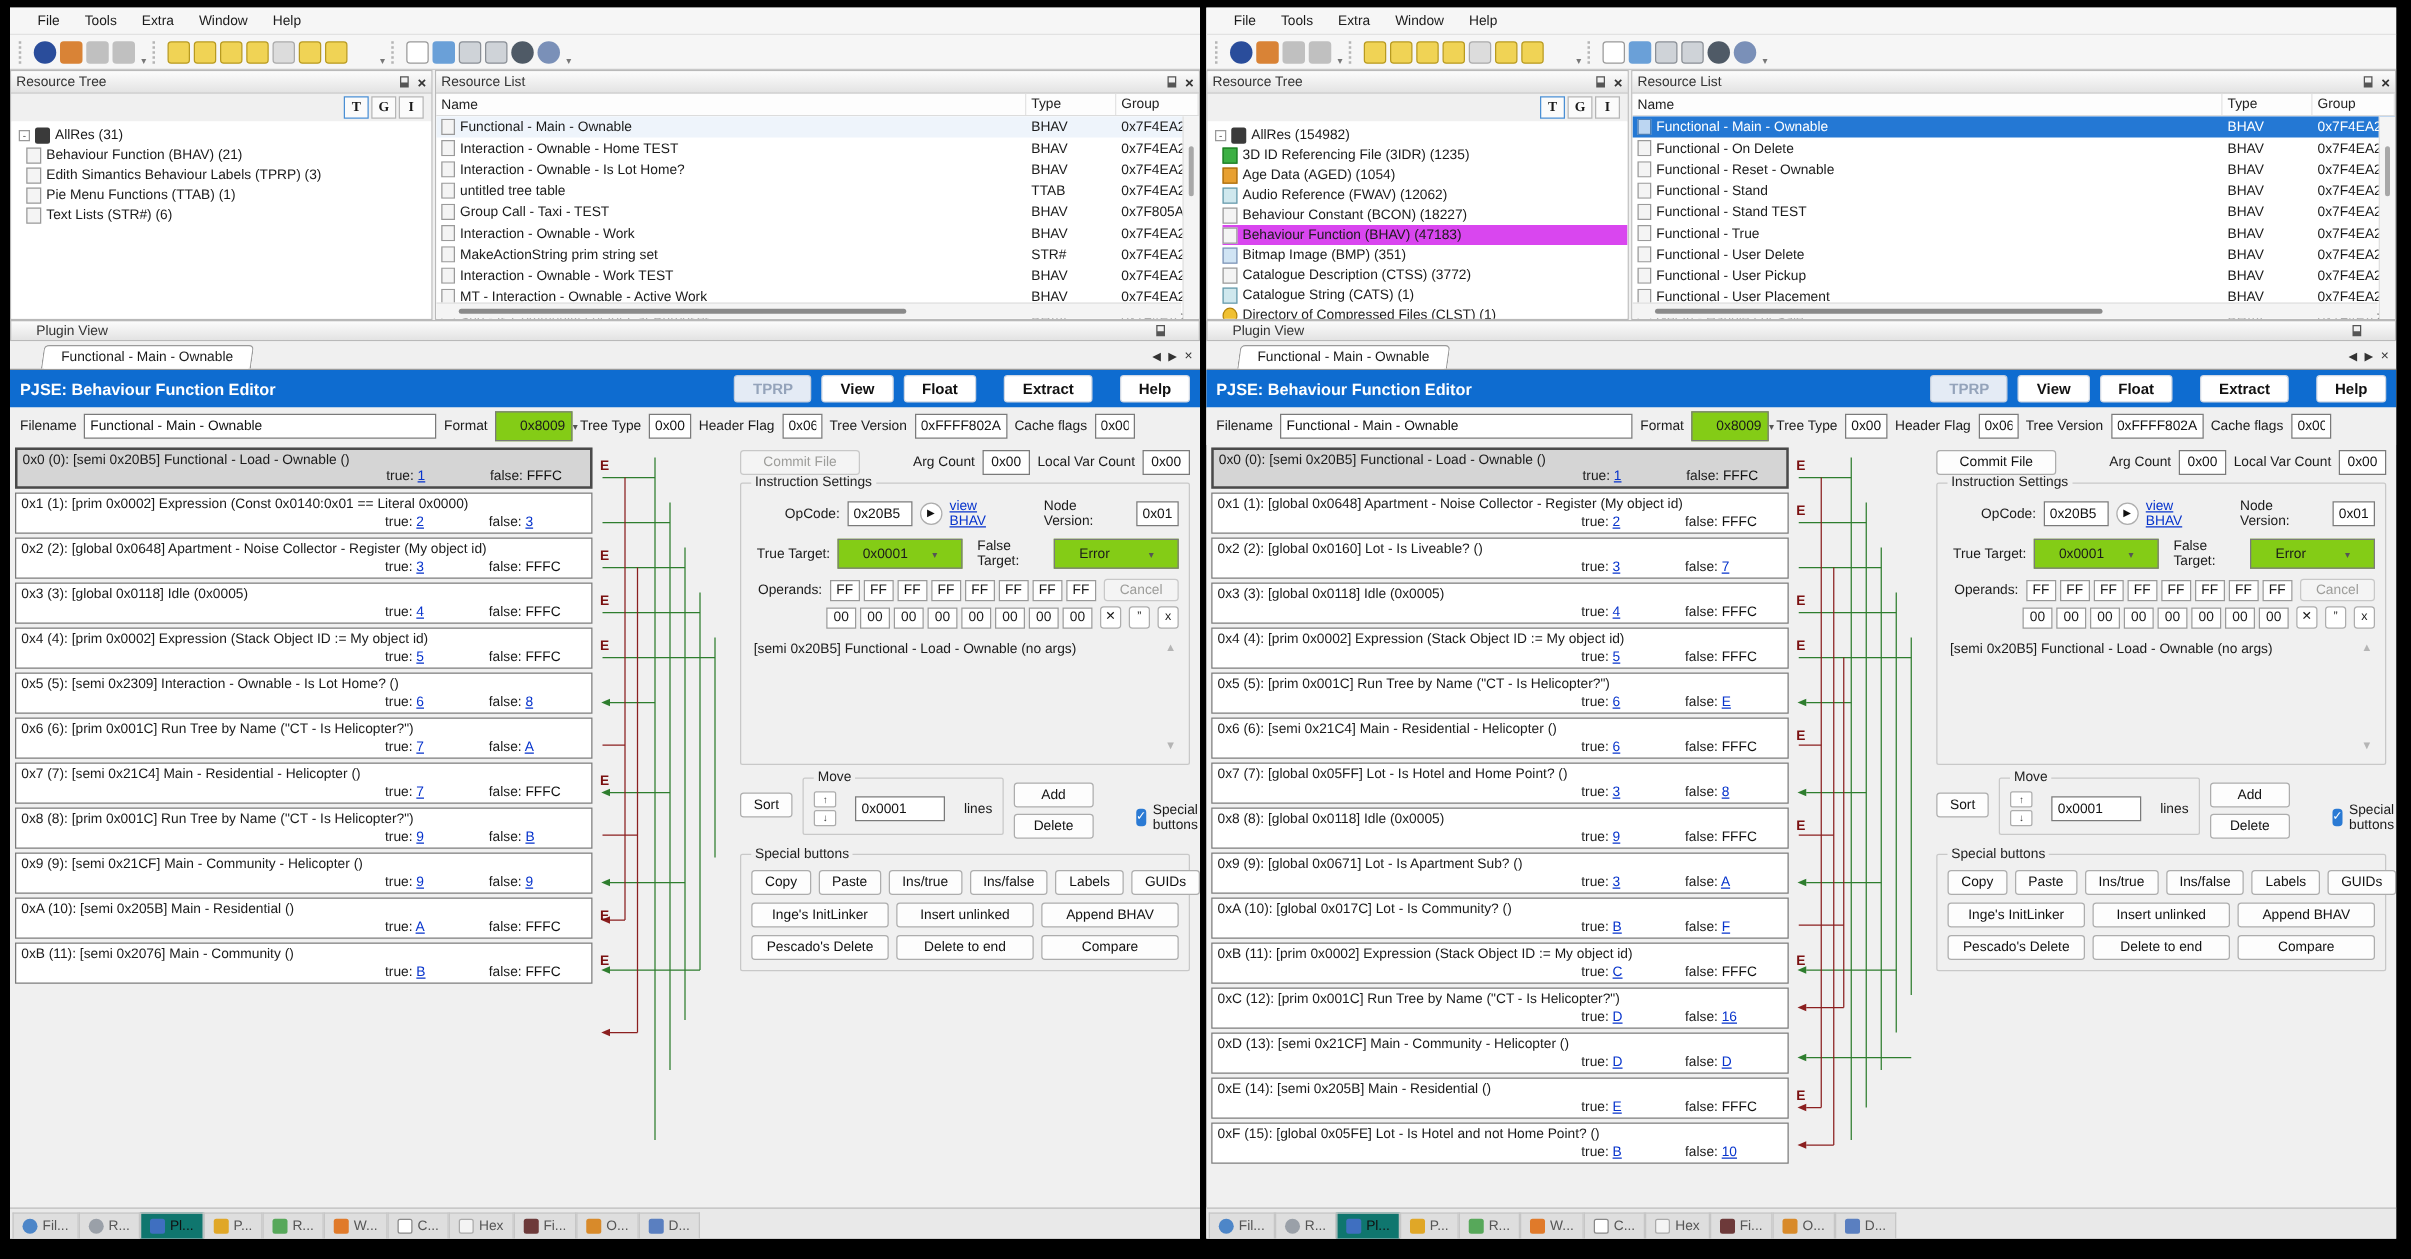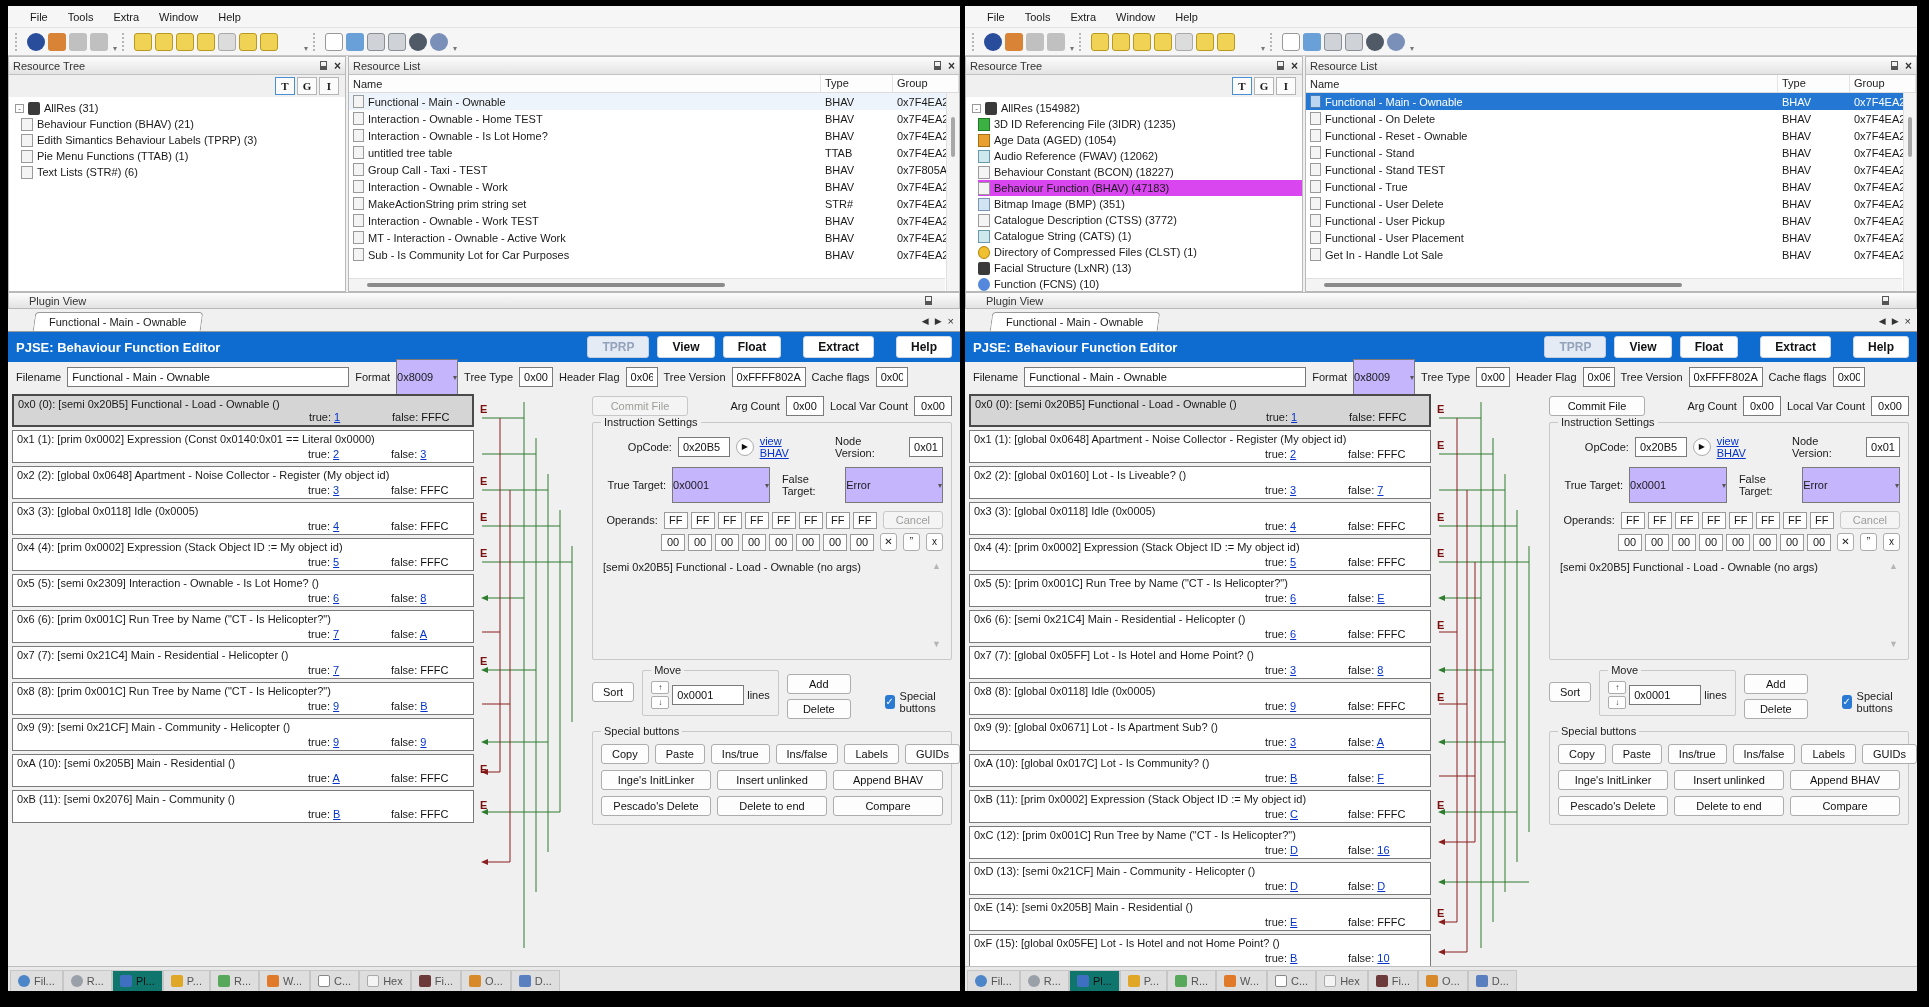--- a/index.html
+++ b/index.html
@@ -22,21 +22,21 @@
 .t-notedel{background:#f0d355;border:1px solid #b89a20;color:#c00;font-weight:bold}
 .t-notegray{background:#dcdcdc;border:1px solid #aaa}
 .t-wand{background:#f6f6f6;color:#c33;font-weight:bold}
 .t-new{background:#fff;border:1px solid #999}
 .t-openblue{background:#6aa0d8}
 .t-disk{background:#cfd3d8;border:1px solid #8a8f96}
 .t-diskedit{background:#cfd3d8;border:1px solid #8a8f96;color:#b58a00}
 .t-closec{background:#4f5a66;border-radius:50%}
 .t-weboff{background:#7a90b8;border-radius:50%;color:#d22;font-weight:bold}
 
-.panels{height:236px;display:flex}
+.panels{height:200px;display:flex}
 .panel{background:#f0f0f0;border:1px solid #b9b9b9;display:flex;flex-direction:column;min-width:0}
 .p-tree{width:338px}
 .p-list{flex:1;margin-left:2px}
 .phead{height:18px;background:linear-gradient(#fcfcfc,#e3e3e3);border-bottom:1px solid #c2c2c2;display:flex;align-items:center;padding:0 4px;color:#333}
 .phead .ttl{flex:1}
 .pin{width:7px;height:9px;border:1px solid #555;border-bottom:4px solid #555;margin-right:7px}
 .pclose{color:#333;font-weight:bold;font-size:12px;cursor:default}
 .tgirow{height:22px;display:flex;justify-content:flex-end;align-items:center;gap:2px;padding:0 6px;background:#f0f0f0}
 .tgib{width:20px;height:18px;border:1px solid #b5b5b5;background:#fbfbfb;font-family:"Liberation Serif",serif;font-weight:bold;text-align:center;line-height:16px}
 .tgib.on{border:1px solid #4a8fd4}
@@ -77,21 +77,21 @@
 .tabrow{height:23px;background:#f0f0f0;display:flex;align-items:flex-end;border-bottom:1px solid #9a9a9a;padding-left:26px}
 .tab{background:#fff;border:1px solid #9a9a9a;border-bottom:none;border-radius:4px 4px 0 0;padding:3px 14px;transform:skewX(-8deg)}
 .tab span{display:inline-block;transform:skewX(8deg)}
 .tabnav{margin-left:auto;display:flex;gap:6px;align-items:center;padding:0 6px 4px;color:#333;font-size:9px}
 .bluehdr{height:30px;background:#0e6cd0;display:flex;align-items:center;padding:0 8px;gap:8px}
 .bluehdr .bt{color:#fff;font-weight:bold;font-size:13px;flex:1}
 .hbtn{background:#fff;border:1px solid #d0d8e4;border-radius:3px;font-weight:bold;font-size:12px;padding:3px 14px;color:#111}
 .hbtn.dis{background:#e4ebf5;color:#94a3ba;border-color:#c3cede}
 .formrow{height:30px;display:flex;align-items:center;gap:6px;padding:0 8px;background:#f0f0f0}
 .inp{background:#fff;border:1px solid #7a7a7a;height:20px;padding:0 4px;font:inherit;color:#111}
-.sel{background:#c4b5fd;border:1px solid #7a7a7a;height:36px;display:flex;align-items:center;padding:0 0;gap:6px}
+.sel{background:#84cc16;border:1px solid #7a7a7a;height:24px;display:flex;align-items:center;padding:0 19px;gap:6px}
 .sel .chev{margin-left:auto;color:#555;font-size:8px}
 
 .main{flex:1;display:flex;overflow:hidden}
 .ilist{width:470px;padding:2px 0 0 4px;overflow:hidden}
 .irow{width:462px;background:#fff;border:1px solid #7a7a7a;height:33px;margin-bottom:3px;position:relative;padding:2px 4px;overflow:hidden}
 .irow.selected{background:#d5d5d5;border:2px solid #4a4a4a}
 .iline1{white-space:nowrap;overflow:hidden}
 .ipair{position:absolute;bottom:2px;left:295px;white-space:nowrap}
 .ipair2{position:absolute;bottom:2px;left:378px;white-space:nowrap}
 .lnk{color:#0633cc;text-decoration:underline}
@@ -112,21 +112,21 @@
 .legend{position:absolute;top:-7px;left:8px;background:#f0f0f0;padding:0 3px;color:#222}
 .fs-row{display:flex;align-items:center;gap:6px;margin-bottom:8px}
 .lbl-r{width:72px;text-align:right}
 .playbtn{width:18px;height:18px;border:1px solid #adadad;border-radius:9px;background:#fff;text-align:center;font-size:8px;line-height:16px;color:#111}
 .opcell{width:24px;height:17px;border:1px solid #9a9a9a;background:#fff;text-align:center;line-height:15px}
 .oprow{display:flex;gap:3px}
 .smallb{width:22px;height:18px;border:1px solid #adadad;border-radius:3px;background:#fff;text-align:center;line-height:15px;font-size:10px}
 .descbox{position:relative;min-height:92px;padding:2px 18px 2px 2px}
 .scrollarr{position:absolute;right:2px;color:#b5b5b5;font-size:9px}
 .moverow{display:flex;align-items:flex-start;gap:8px;margin:10px 0 12px}
-.movebox{border:1px solid #c8c8c8;border-radius:2px;position:relative;padding:10px 8px 6px;display:flex;align-items:center;gap:3px}
+.movebox{border:1px solid #c8c8c8;border-radius:2px;position:relative;padding:10px 8px 6px;display:flex;align-items:center;gap:15px}
 .arrbtn{width:18px;height:13px;border:1px solid #adadad;border-radius:2px;background:#fff;font-size:8px;line-height:11px;text-align:center;color:#333}
 .ud{display:flex;flex-direction:column;gap:2px}
 .chk{display:flex;align-items:center;gap:5px;margin-top:8px}
 .chkbox{width:14px;height:14px;background:#2a7ad4;border-radius:3px;color:#fff;font-size:10px;line-height:13px;text-align:center}
 .sbrow{display:flex;gap:6px;margin-bottom:6px}
 .sbrow.wide .btn{flex:1;}
 
 .taskbar{height:25px;border-top:1px solid #bdbdbd;background:#e9e9e9;display:flex;align-items:flex-end;padding:2px 2px 0}
 .ttab{height:21px;display:flex;align-items:center;gap:4px;padding:0 7px;border:1px solid #c6c6c6;border-bottom:none;background:#dedede;color:#555;max-width:62px;overflow:hidden;white-space:nowrap}
 .ttab.active{background:#0f766e;color:#111;font-weight:normal}

